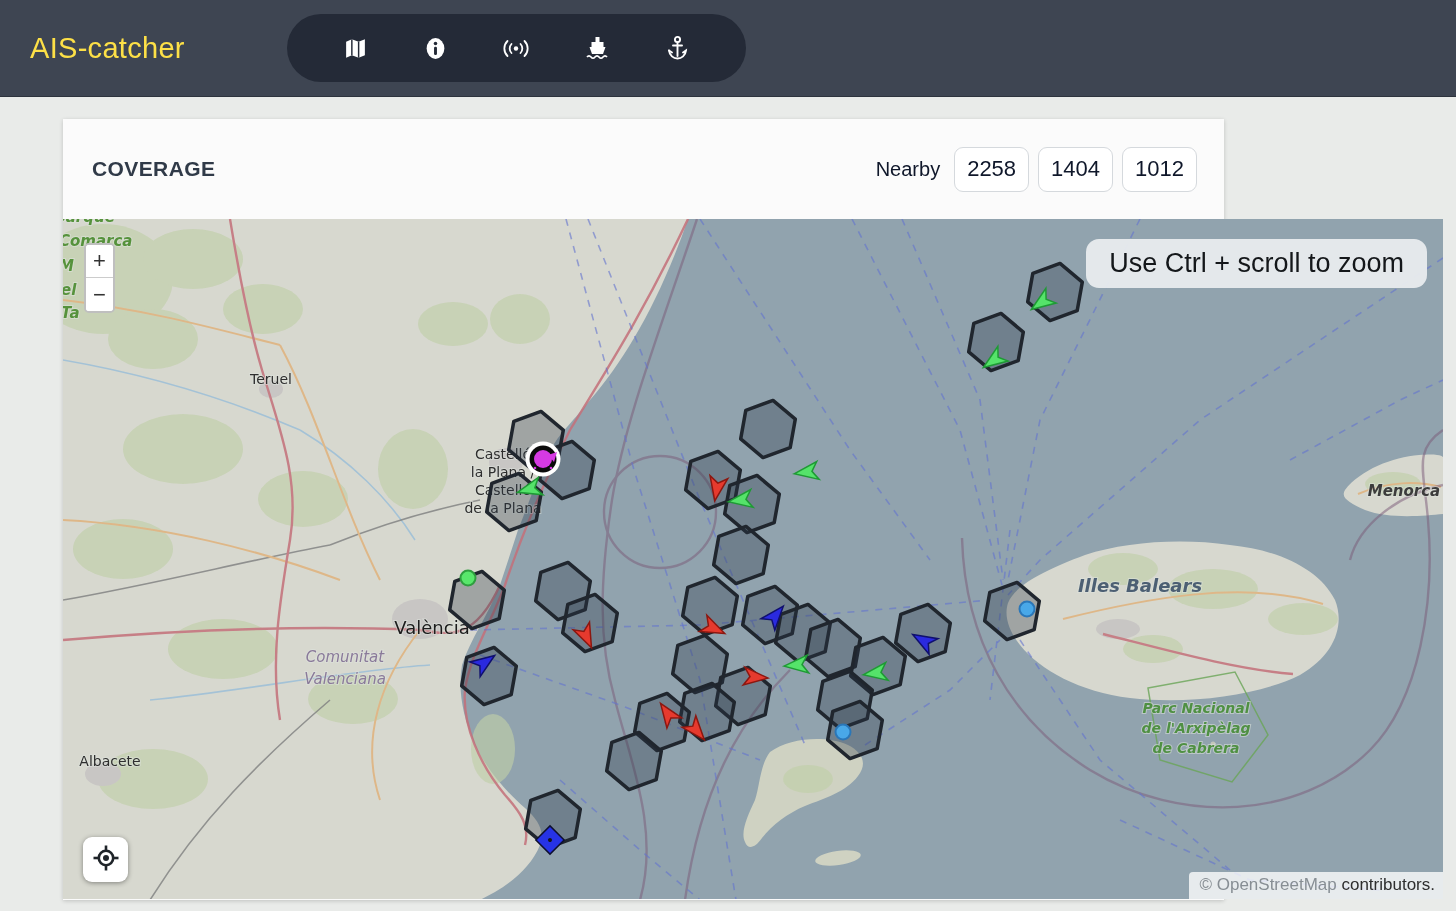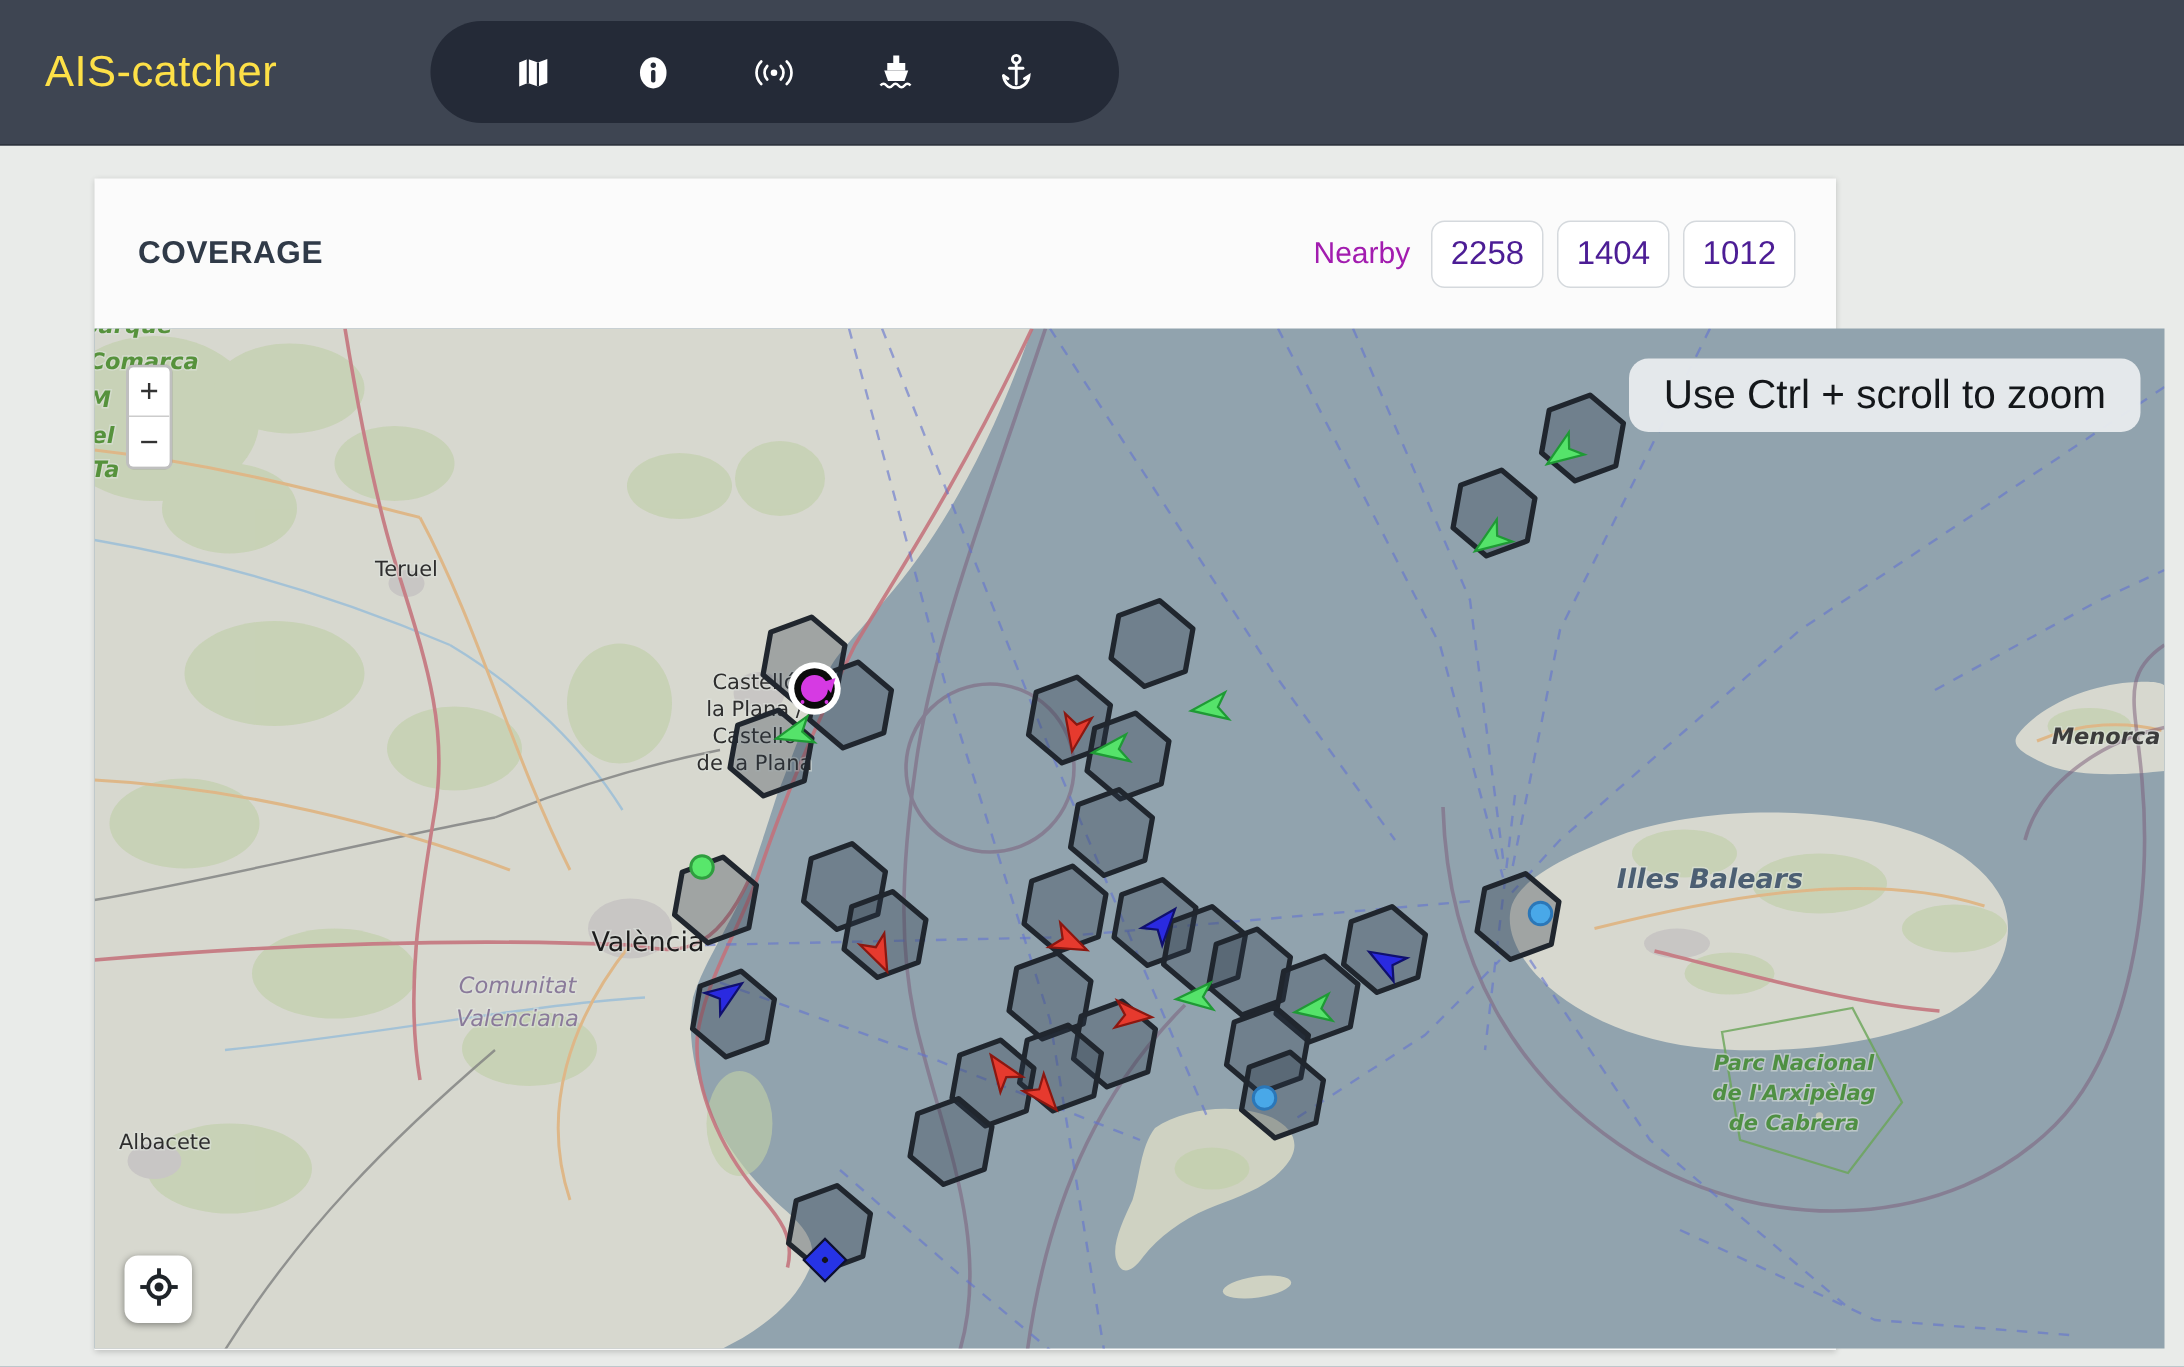--- a/index.html
+++ b/index.html
@@ -32,25 +32,25 @@
   .panel {
     position:absolute; left:63px; top:119px; width:1161px; height:781px;
     background:#fbfbfb; box-shadow:0 1px 4px rgba(0,0,0,.18);
   }
   .panel-head {
     height:100px; display:flex; align-items:center; justify-content:space-between;
     padding:0 27px 0 29px;
   }
   .panel-title { font-size:21px; font-weight:700; color:#303a48; letter-spacing:.4px; }
   .nearby { display:flex; align-items:center; gap:9px; }
-  .nearby-label { font-size:20px; color:#a21caf; margin-right:5px; }
+  .nearby-label { font-size:20px; color:#0f172a; margin-right:5px; }
   .count-btn {
     min-width:74px; height:45px; background:#fff; border:1px solid #d5d9dd; border-radius:9px;
     font-family:"Liberation Sans",sans-serif;
-    font-size:22px; color:#4c1d95; padding:0 12px; cursor:pointer;
+    font-size:22px; color:#0f172a; padding:0 12px; cursor:pointer;
   }
   
   .map {
     position:absolute; left:0; top:100px; width:1380px; height:680px;
     background:#91a3ae; overflow:hidden; cursor:grab;
   }
   .map svg.base { position:absolute; left:0; top:0; }
   
   .zoom-ctl {
     position:absolute; left:21px; top:24px; width:31px; background:#fff;
@@ -363,14 +363,17 @@
           <circle cx="14" cy="14" r="7.2"></circle>
           <circle cx="14" cy="14" r="3" fill="#1f2429" stroke="none"></circle>
           <line x1="14" y1="1.5" x2="14" y2="6"></line>
           <line x1="14" y1="22" x2="14" y2="26.5"></line>
           <line x1="1.5" y1="14" x2="6" y2="14"></line>
           <line x1="22" y1="14" x2="26.5" y2="14"></line>
         </svg>
       </span>
     </button>
     <div class="ctrl-tooltip">Use Ctrl + scroll to zoom</div>
+    <div class="attribution">
+      <a class="osm-link">© OpenStreetMap</a><span> contributors.</span>
+    </div>
   </div>
 </div>
 
 </body></html>

